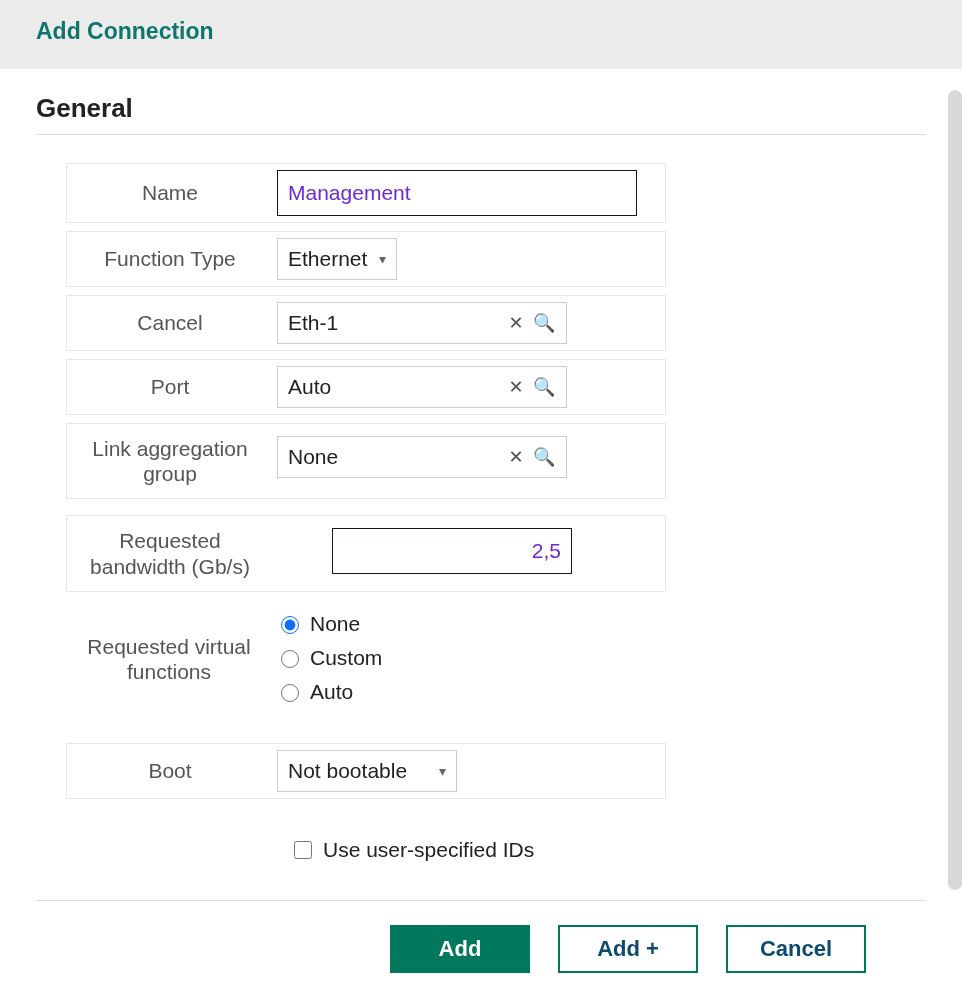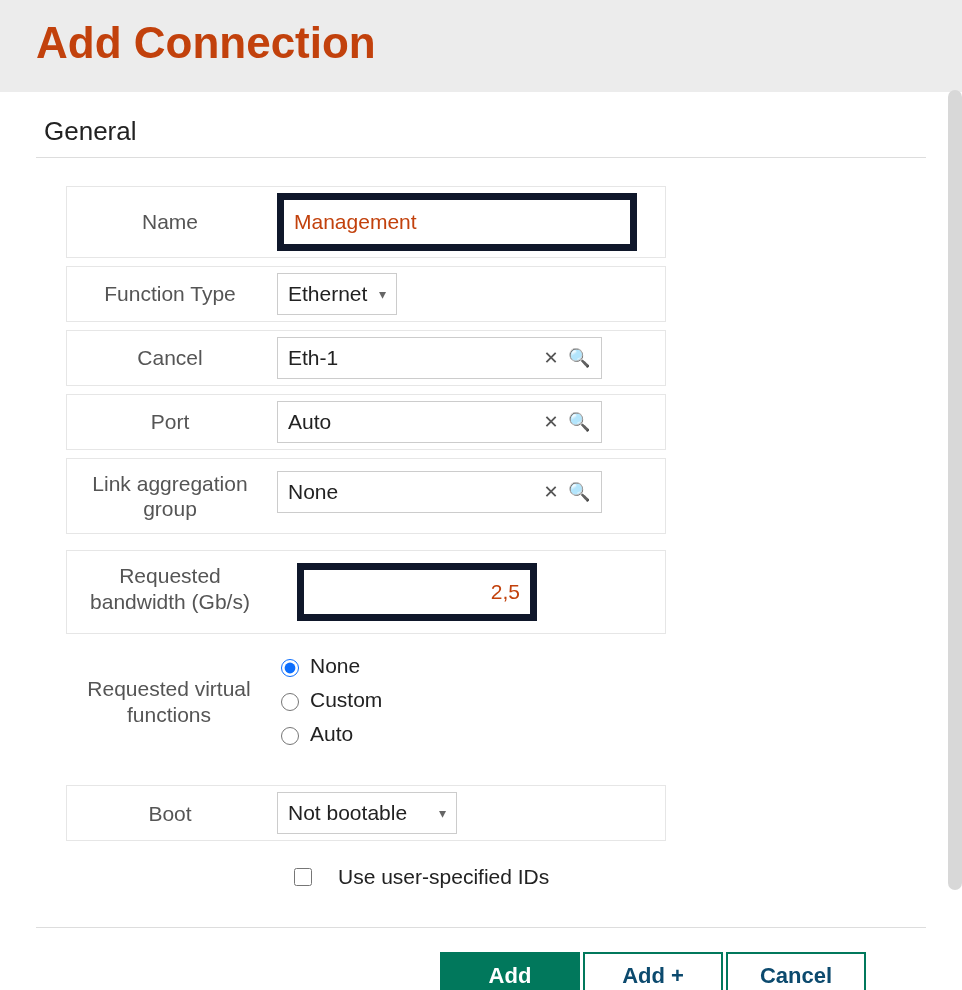--- a/index.html
+++ b/index.html
@@ -13,33 +13,33 @@
     width: 962px;
     min-height: 990px;
     position: relative;
     background: #fff;
   }
   .header-bar {
     background: #ececec;
     padding: 18px 36px 24px 36px;
   }
   .header-title {
-    font-size: 44px;
+    font-size: 23px;
     font-weight: 700;
-    color: #c2410c;
+    color: #0f766e;
     margin: 0;
   }
   .content {
     padding: 24px 36px 0 36px;
   }
   .section-title {
     font-size: 26px;
-    font-weight: 400;
+    font-weight: 700;
     color: #222;
-    margin: 0 0 8px 8px;
+    margin: 0 0 8px 0;
   }
   .section-rule {
     border: none;
     border-top: 1px solid #ddd;
     margin: 10px 0 28px 0;
   }
   .form-area {
     padding-left: 30px;
   }
   .row {
@@ -63,27 +63,27 @@
   }
   .input-cell {
     flex: 1;
     display: flex;
     align-items: center;
     gap: 6px;
   }
   .text-input {
     font-size: 21px;
     padding: 22px 10px;
-    border: 7px solid #0f172a;
+    border: 1px solid #0f172a;
     background: #fff;
     width: 360px;
     height: 42px;
-    color: #c2410c;
-  }
-  .text-input.numeric { text-align: right; width: 240px;}
+    color: #6d28d9;
+  }
+  .text-input.numeric { text-align: right; width: 240px; margin-left: 35px;}
   .select-like {
     font-size: 21px;
     padding: 6px 10px;
     border: 1px solid #ccc;
     background: #fff;
     width: 120px;
     height: 42px;
     display: flex;
     align-items: center;
     justify-content: space-between;
@@ -93,50 +93,50 @@
   .select-like.wide { width: 180px; }
   .chevron {
     font-size: 14px;
     color: #666;
   }
   .picker {
     font-size: 21px;
     padding: 6px 10px;
     border: 1px solid #ccc;
     background: #fff;
-    width: 325px;
+    width: 290px;
     height: 42px;
     display: flex;
     align-items: center;
     justify-content: space-between;
     color: #222;
   }
   .picker-controls {
     display: flex;
     gap: 10px;
     color: #555;
   }
   .picker-controls span { cursor: pointer; font-size: 18px; }
   .radio-stack { display: flex; flex-direction: column; gap: 10px; font-size: 21px; color: #222; }
   .radio-item { display: flex; align-items: center; gap: 8px; }
   .radio-item input { width: 18px; height: 18px; accent-color: #0d6efd;}
   .checkbox-row {
-    display: flex; align-items: flex-start; gap: 23px;
+    display: flex; align-items: flex-start; gap: 8px;
     font-size: 21px; color: #222;
-    margin-left: 224px; margin-top: 24px;
+    margin-left: 224px; margin-top: 39px;
   }
   .checkbox-row input { width: 18px; height: 18px; }
   .footer-rule {
     border: none;
     border-top: 1px solid #ddd;
     margin: 38px 0 0 0;
   }
   .button-bar {
     display: flex;
-    gap: 3px;
+    gap: 28px;
     justify-content: flex-end;
     padding: 24px 60px 0 0;
   }
   .btn {
     min-width: 140px;
     height: 48px;
     font-size: 22px;
     font-weight: 600;
     display: flex;
     align-items: center;

